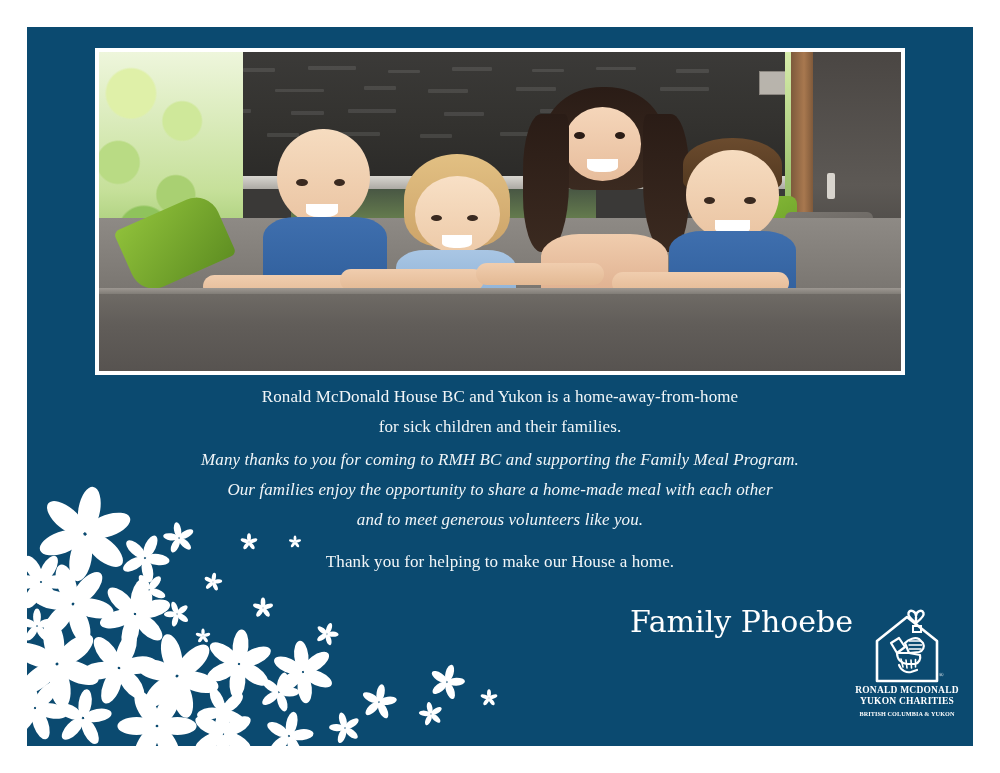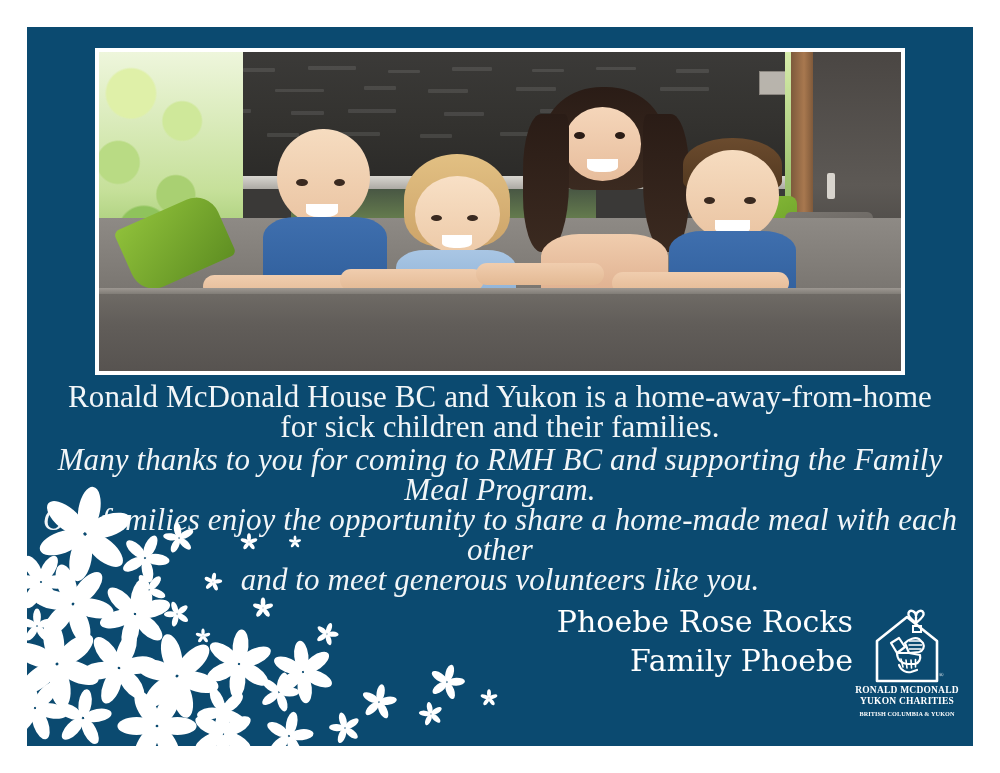--- a/index.html
+++ b/index.html
@@ -158,21 +158,21 @@
     white-space: nowrap;
   }
 
   
   .body-text {
     position: absolute;
     left: 0; right: 0;
     text-align: center;
     color: #f2f6f8;
     font-family: "Liberation Serif", serif;
-    font-size: 31px;
+    font-size: 17px;
     line-height: 30px;
     letter-spacing: .1px;
     white-space: pre-line;
   }
   #para1 { top: 355px; }
   #para2 { top: 418px; font-style: italic; }
   #para3 { top: 520px; }
 
   
   #event {
@@ -315,23 +315,23 @@
     </div>
   </div>
 
   <div class="body-text" id="para1">Ronald McDonald House BC and Yukon is a home-away-from-home
 for sick children and their families.</div>
 
   <div class="body-text" id="para2">Many thanks to you for coming to RMH BC and supporting the Family Meal  Program.
 Our families enjoy the opportunity to share a home-made meal with each other
 and to meet generous volunteers like you.</div>
 
+  <div class="body-text" id="para3">Thank you for helping to make our House a home.</div>
 
   <div id="event">
-    <span class="ln">Phoebe Rose Rocks</span>
     <span class="ln">Family Phoebe</span>
   </div>
 
   <div id="logo">
     <svg width="108" height="80" viewBox="0 0 108 80">
 
       <path d="M24 74 L24 34 L54 10 L84 34 L84 74 Z" fill="none" stroke="#ffffff" stroke-width="2.6" stroke-linejoin="round"></path>
 
       <path d="M63 19 L63 10" fill="none" stroke="#ffffff" stroke-width="2.4"></path>
       <path d="M60 19 L68 19 L68 25 L60 25 Z" fill="none" stroke="#ffffff" stroke-width="2"></path>

